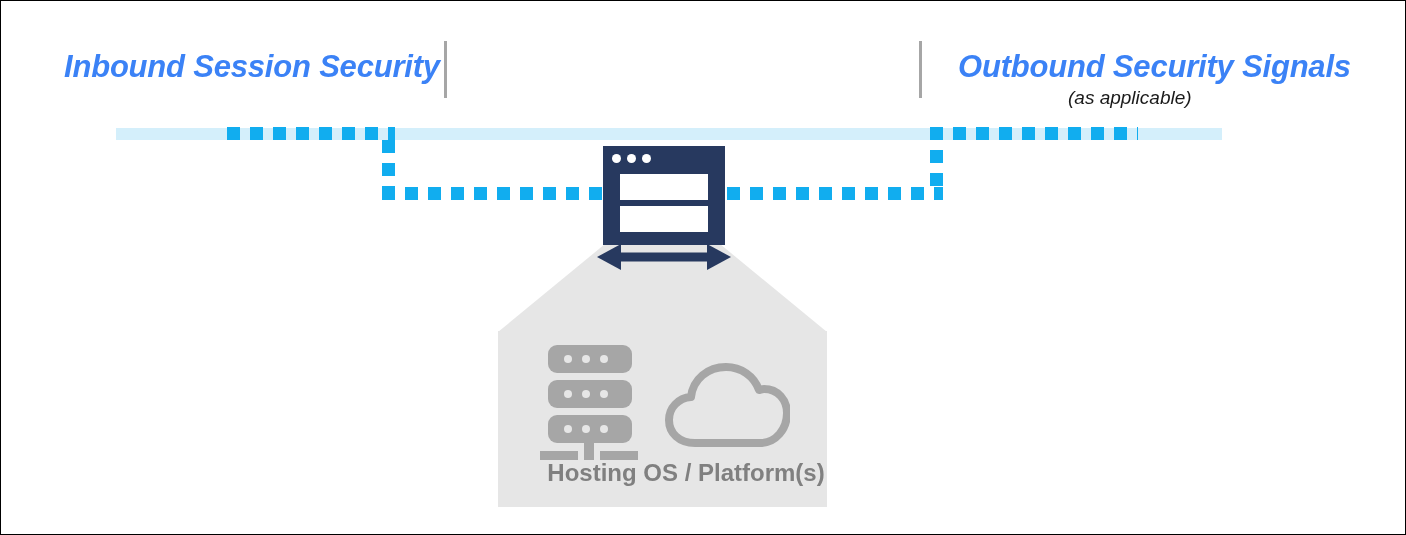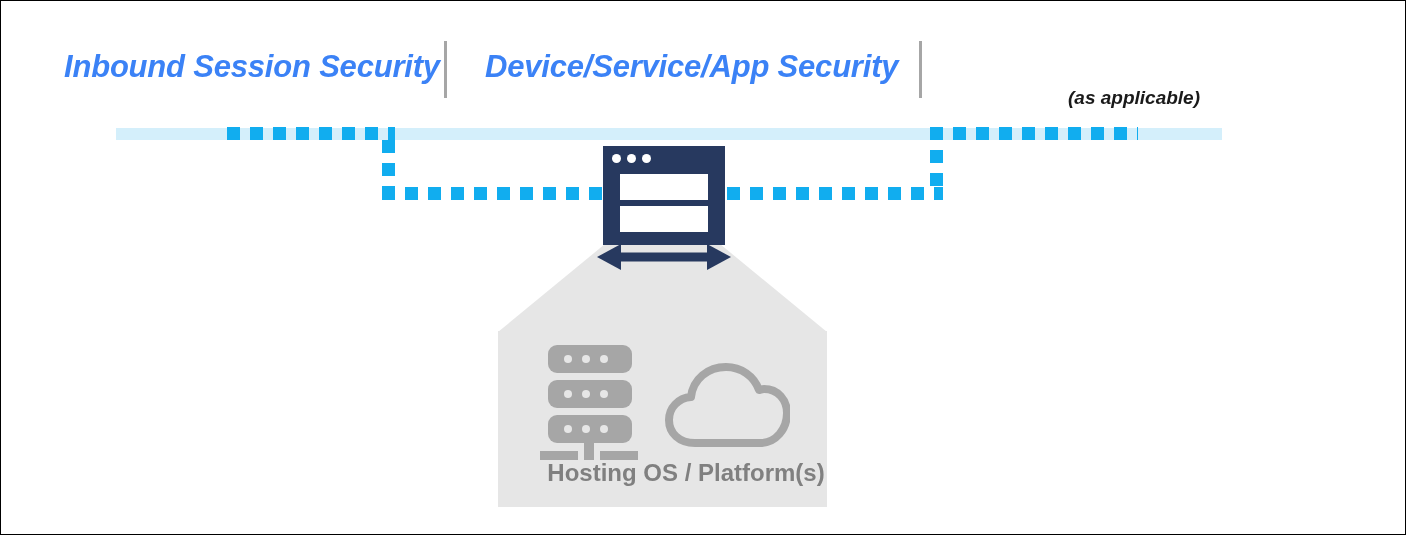--- a/index.html
+++ b/index.html
@@ -43,21 +43,21 @@
     left: 957px;
     top: 48px;
     font-size: 31px;
   }
   #hdr-outbound-sub {
     position: absolute;
     left: 1067px;
     top: 86px;
     font-size: 19px;
     font-style: italic;
-    font-weight: bold;
+    font-weight: normal;
     color: #1a1a1a;
     white-space: nowrap;
   }
   .hdr-divider {
     position: absolute;
     width: 3px;
     background: #a6a6a6;
     top: 40px;
     height: 57px;
   }
@@ -183,24 +183,24 @@
 </style>
 </head>
 <body>
 
 <div id="canvas">
 
   <div class="hdr" id="hdr-inbound">Inbound Session Security</div>
 
   <div class="hdr-divider" id="divider-1"></div>
 
-  <div class="hdr" id="hdr-device">Device/Service/App Security</div>
 
   <div class="hdr-divider" id="divider-2"></div>
 
+  <div class="hdr" id="hdr-outbound">Outbound Security Signals</div>
 
   <div id="hdr-outbound-sub">(as applicable)</div>
 
   <div id="band"></div>
 
   <div class="dash-h" id="dash-left-top"></div>
   <div class="dash-v" id="dash-left-down"></div>
   <div class="dash-h" id="dash-left-low"></div>
 
   <div class="dash-h" id="dash-right-low"></div>

